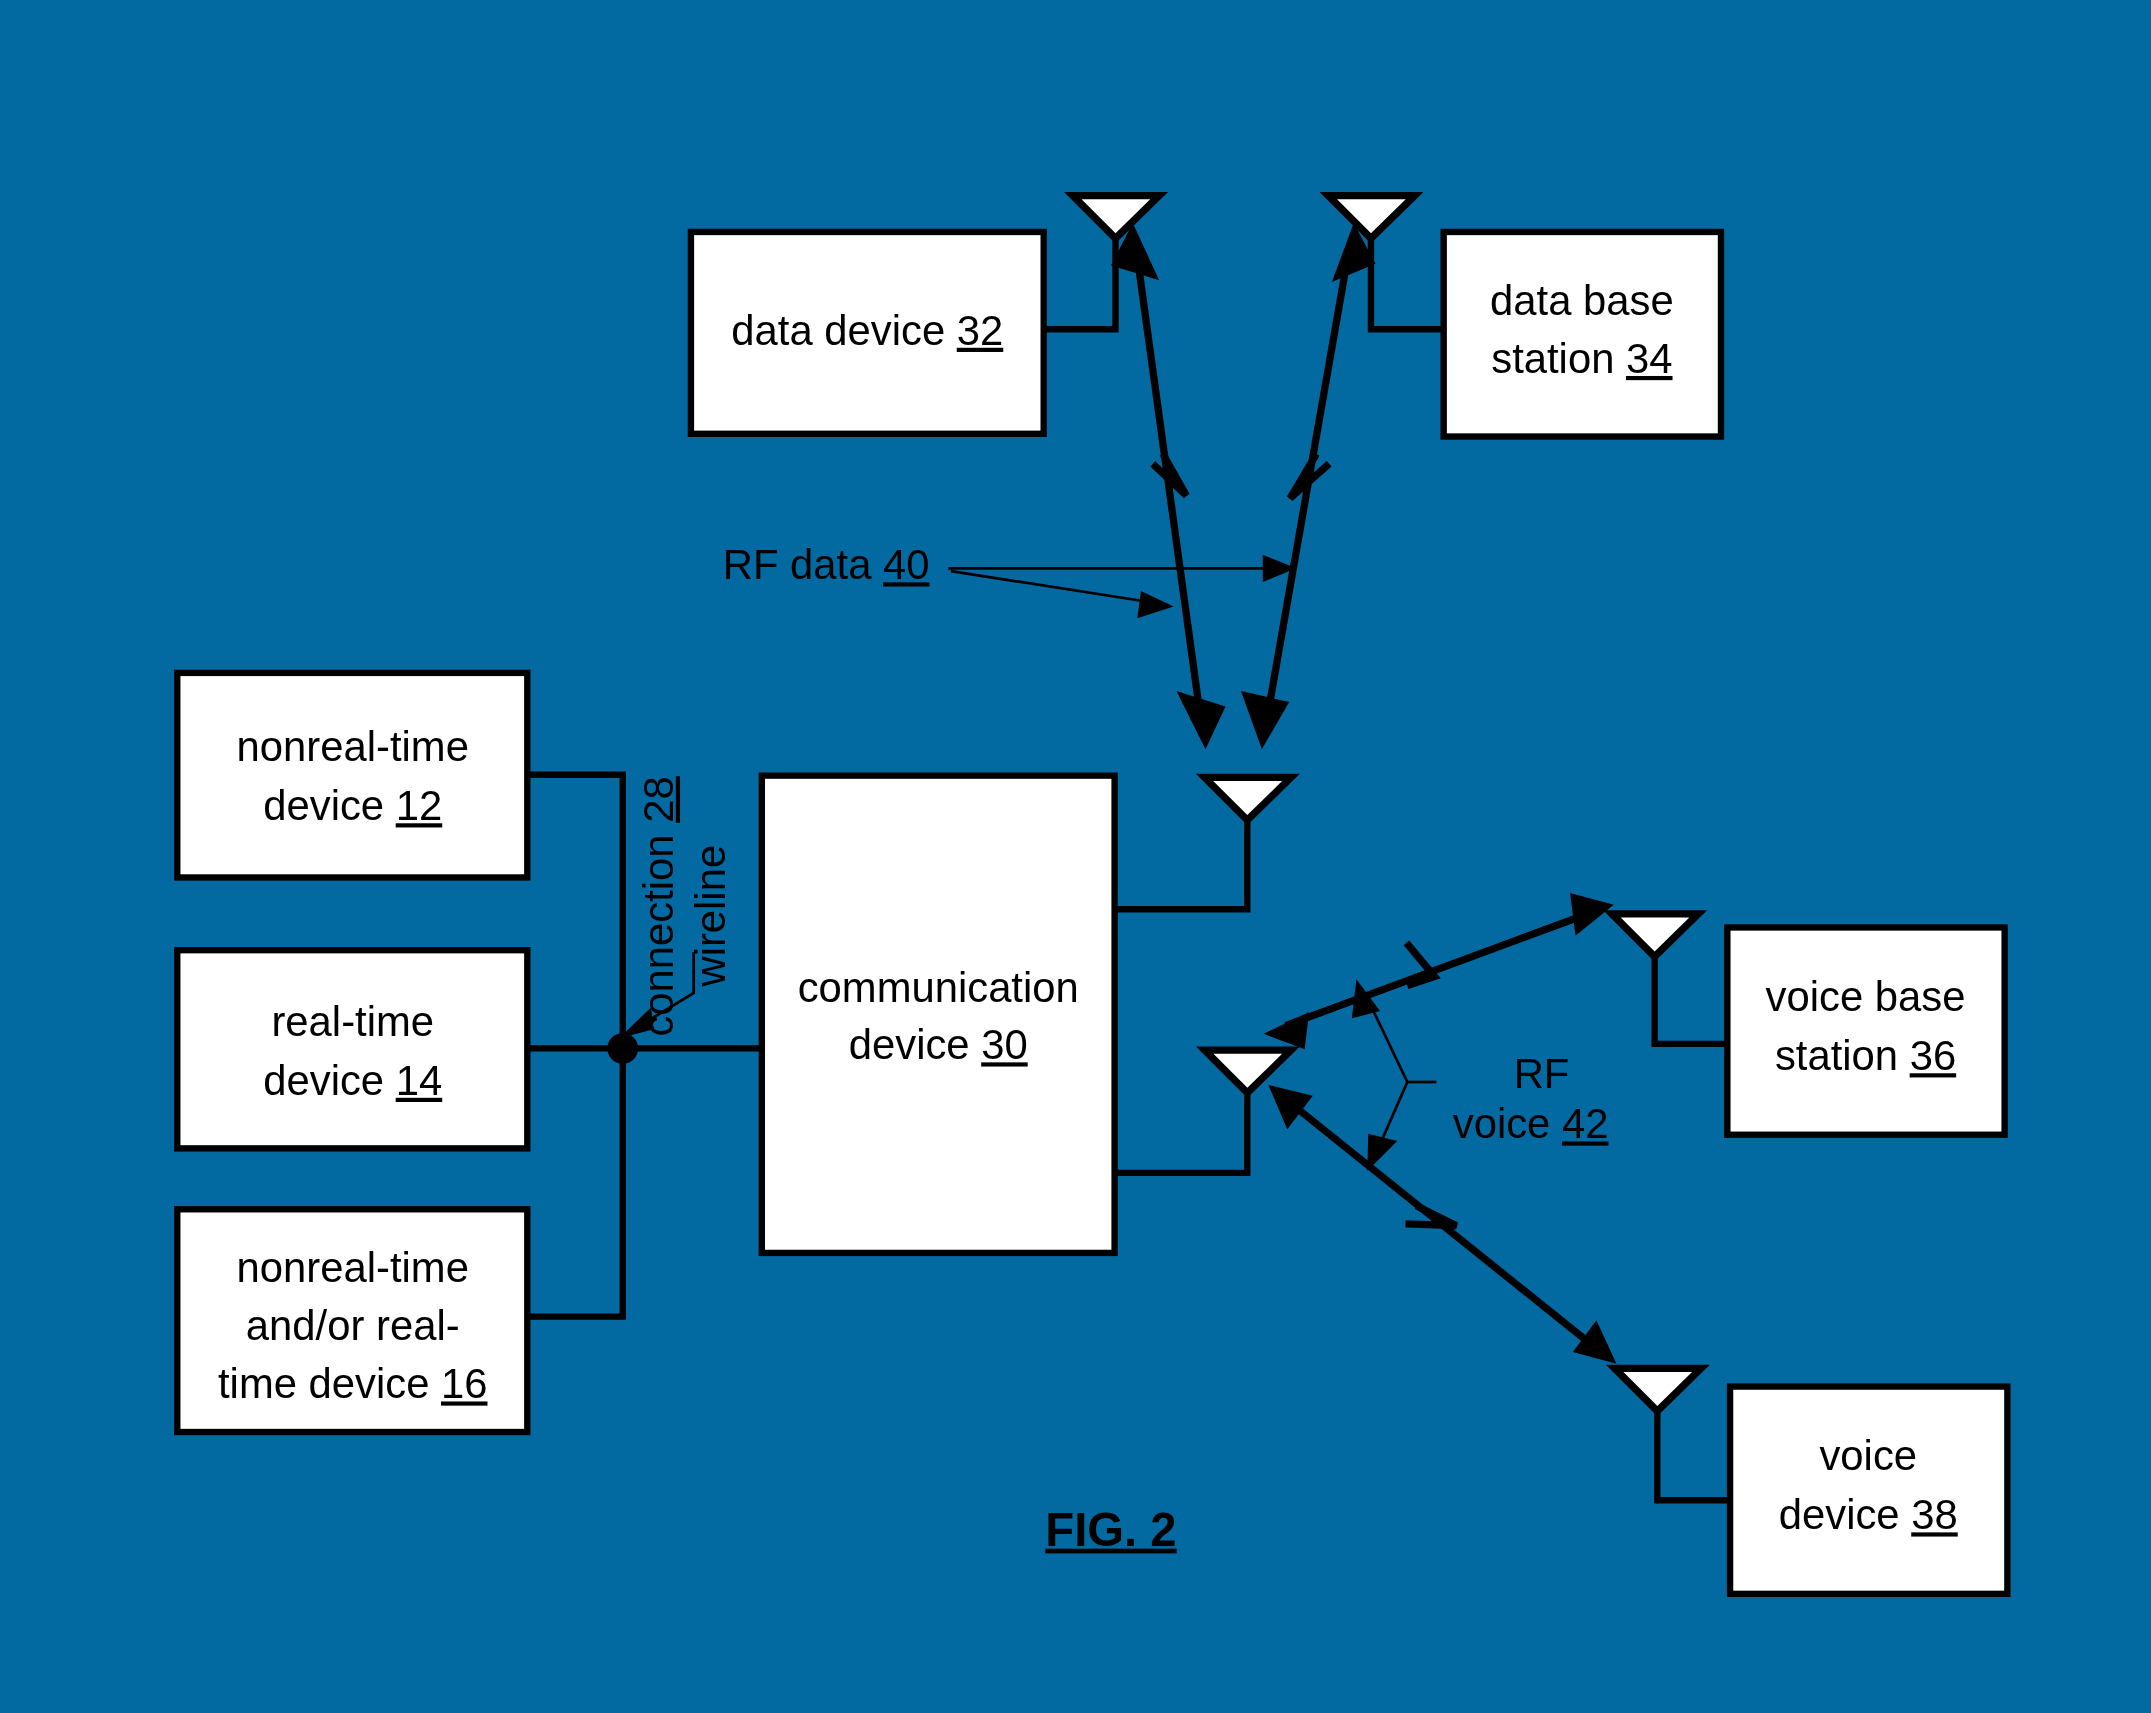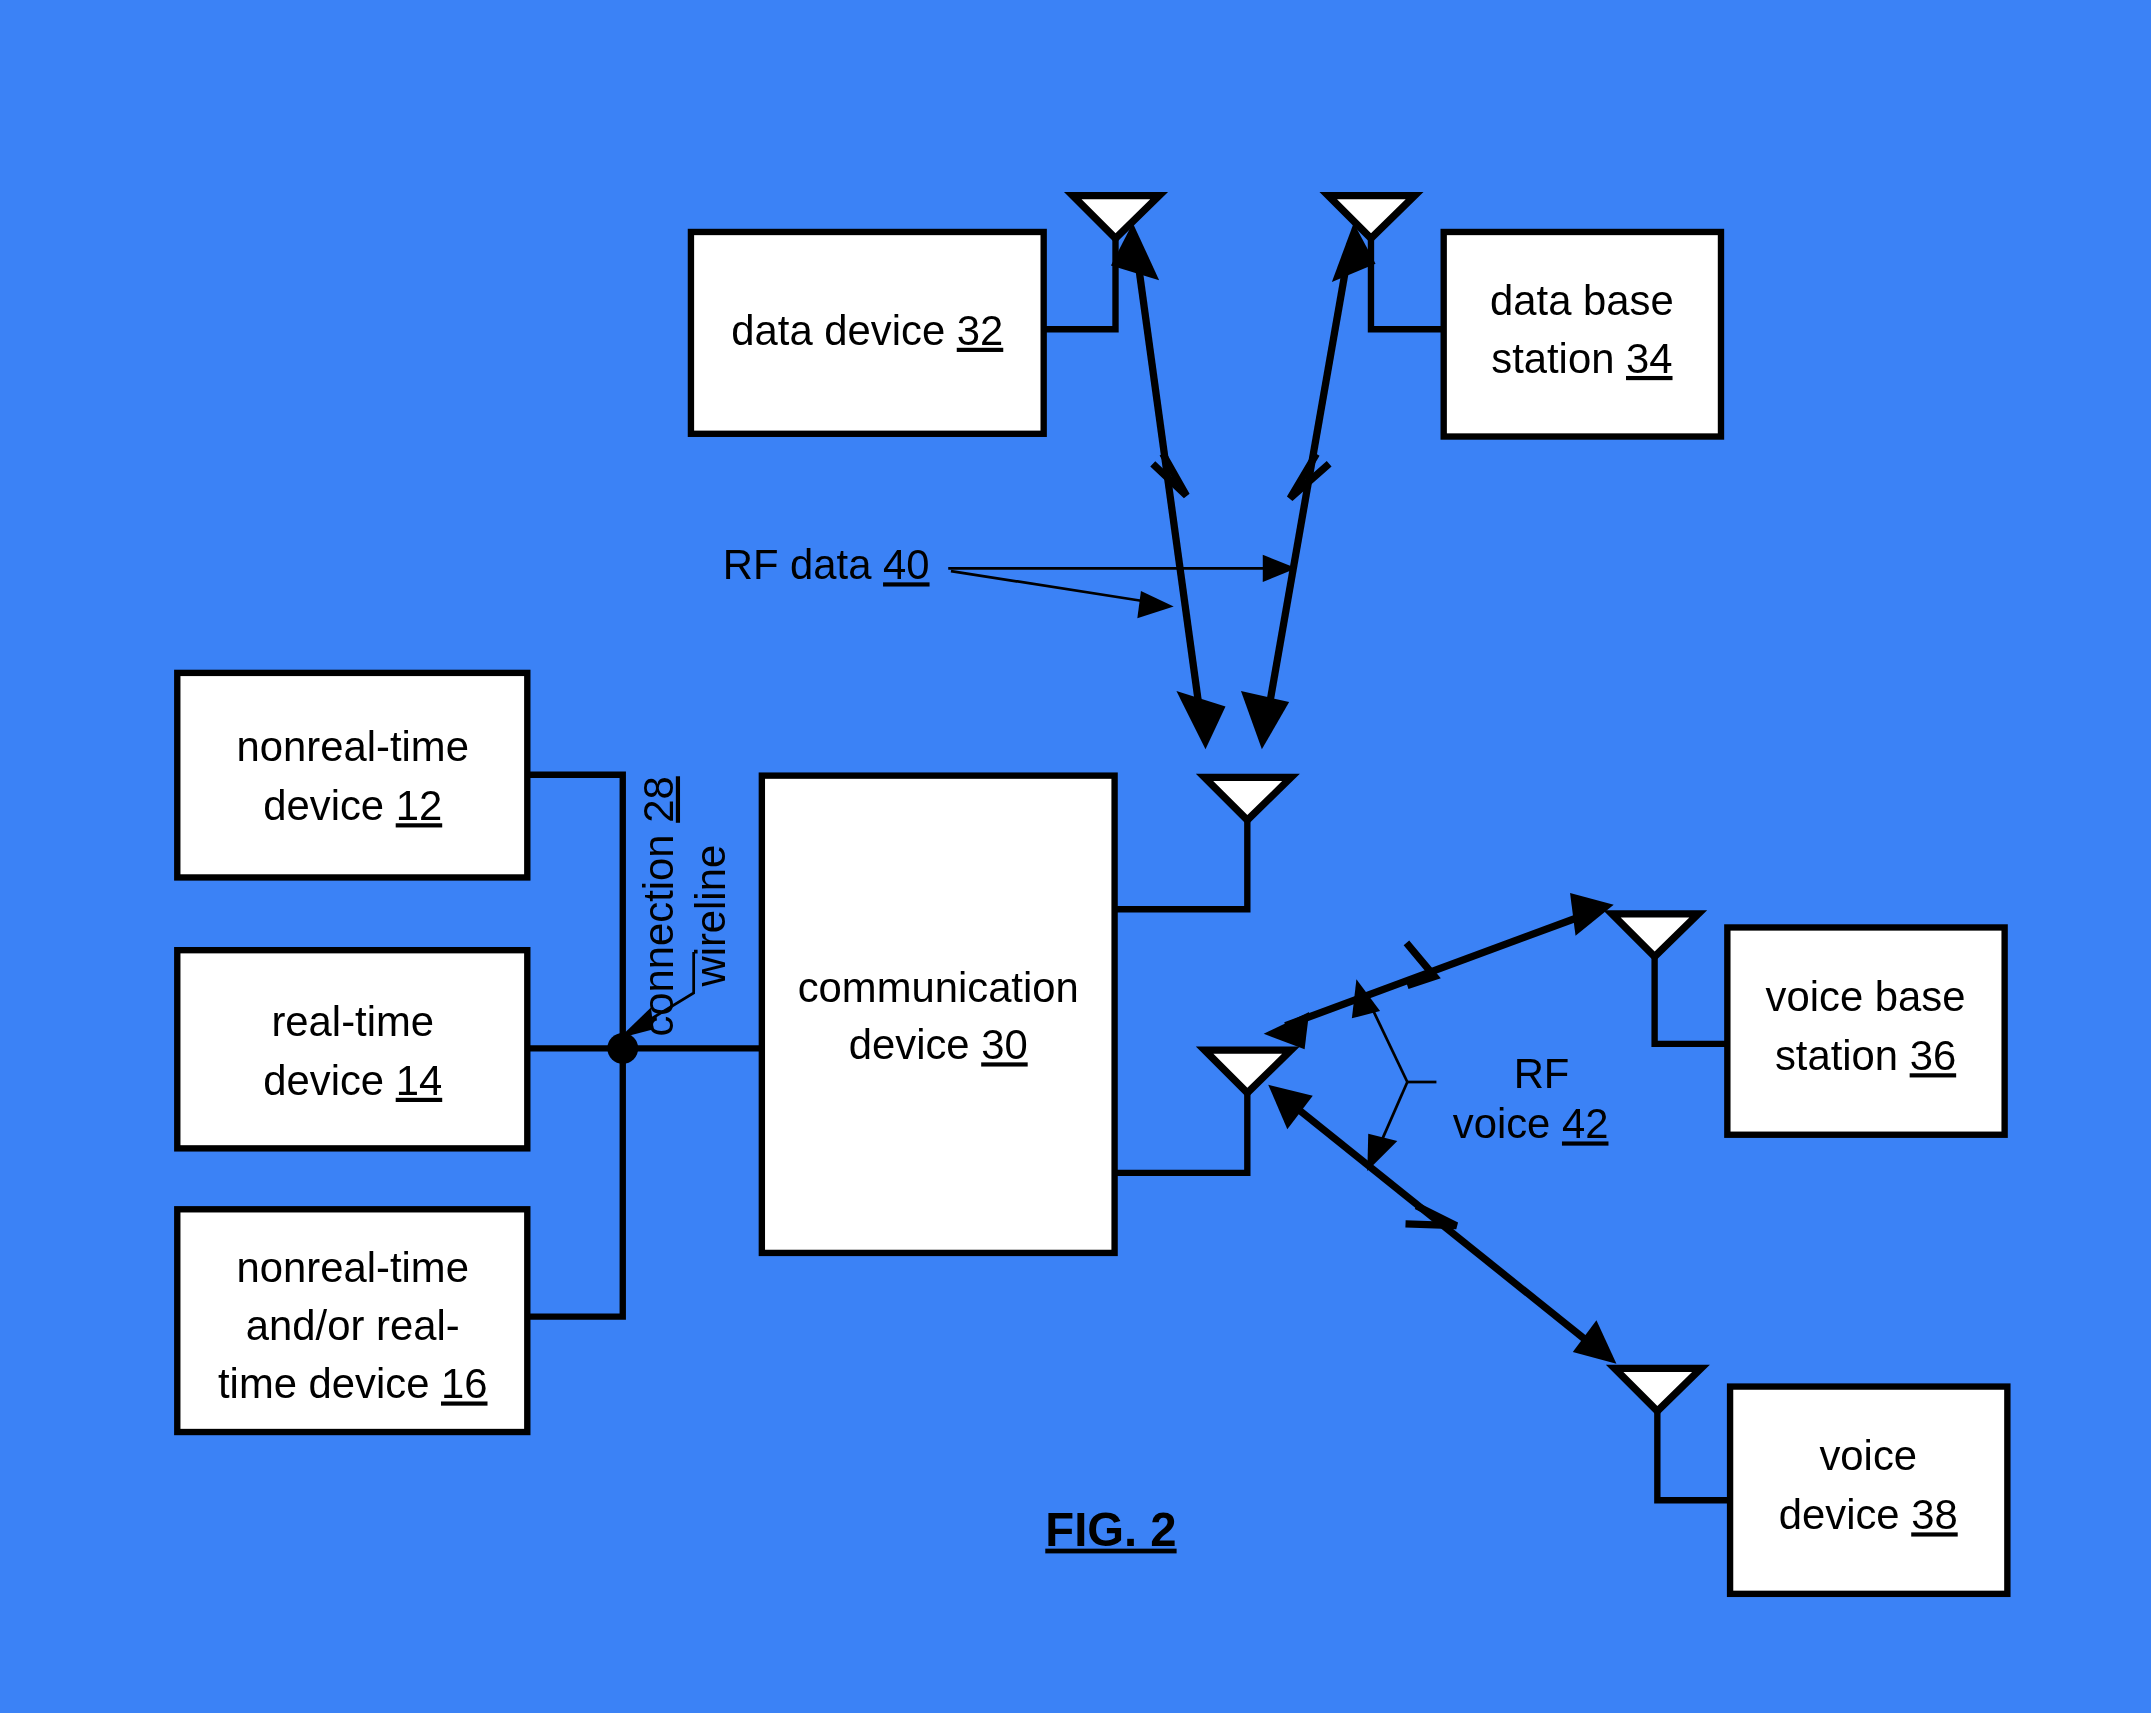--- a/index.html
+++ b/index.html
@@ -8,21 +8,21 @@
     background: #ffffff;
   }
   body {
     font-family: "Liberation Sans", sans-serif;
     color: #000000;
   }
   #figure-root {
     position: relative;
     width: 2151px;
     height: 1714px;
-    background: #3b82f6;
+    background: #0369a1;
     overflow: hidden;
   }
   #figure-svg {
     position: absolute;
     left: 0;
     top: 0;
     width: 2151px;
     height: 1714px;
     display: block;
   }

